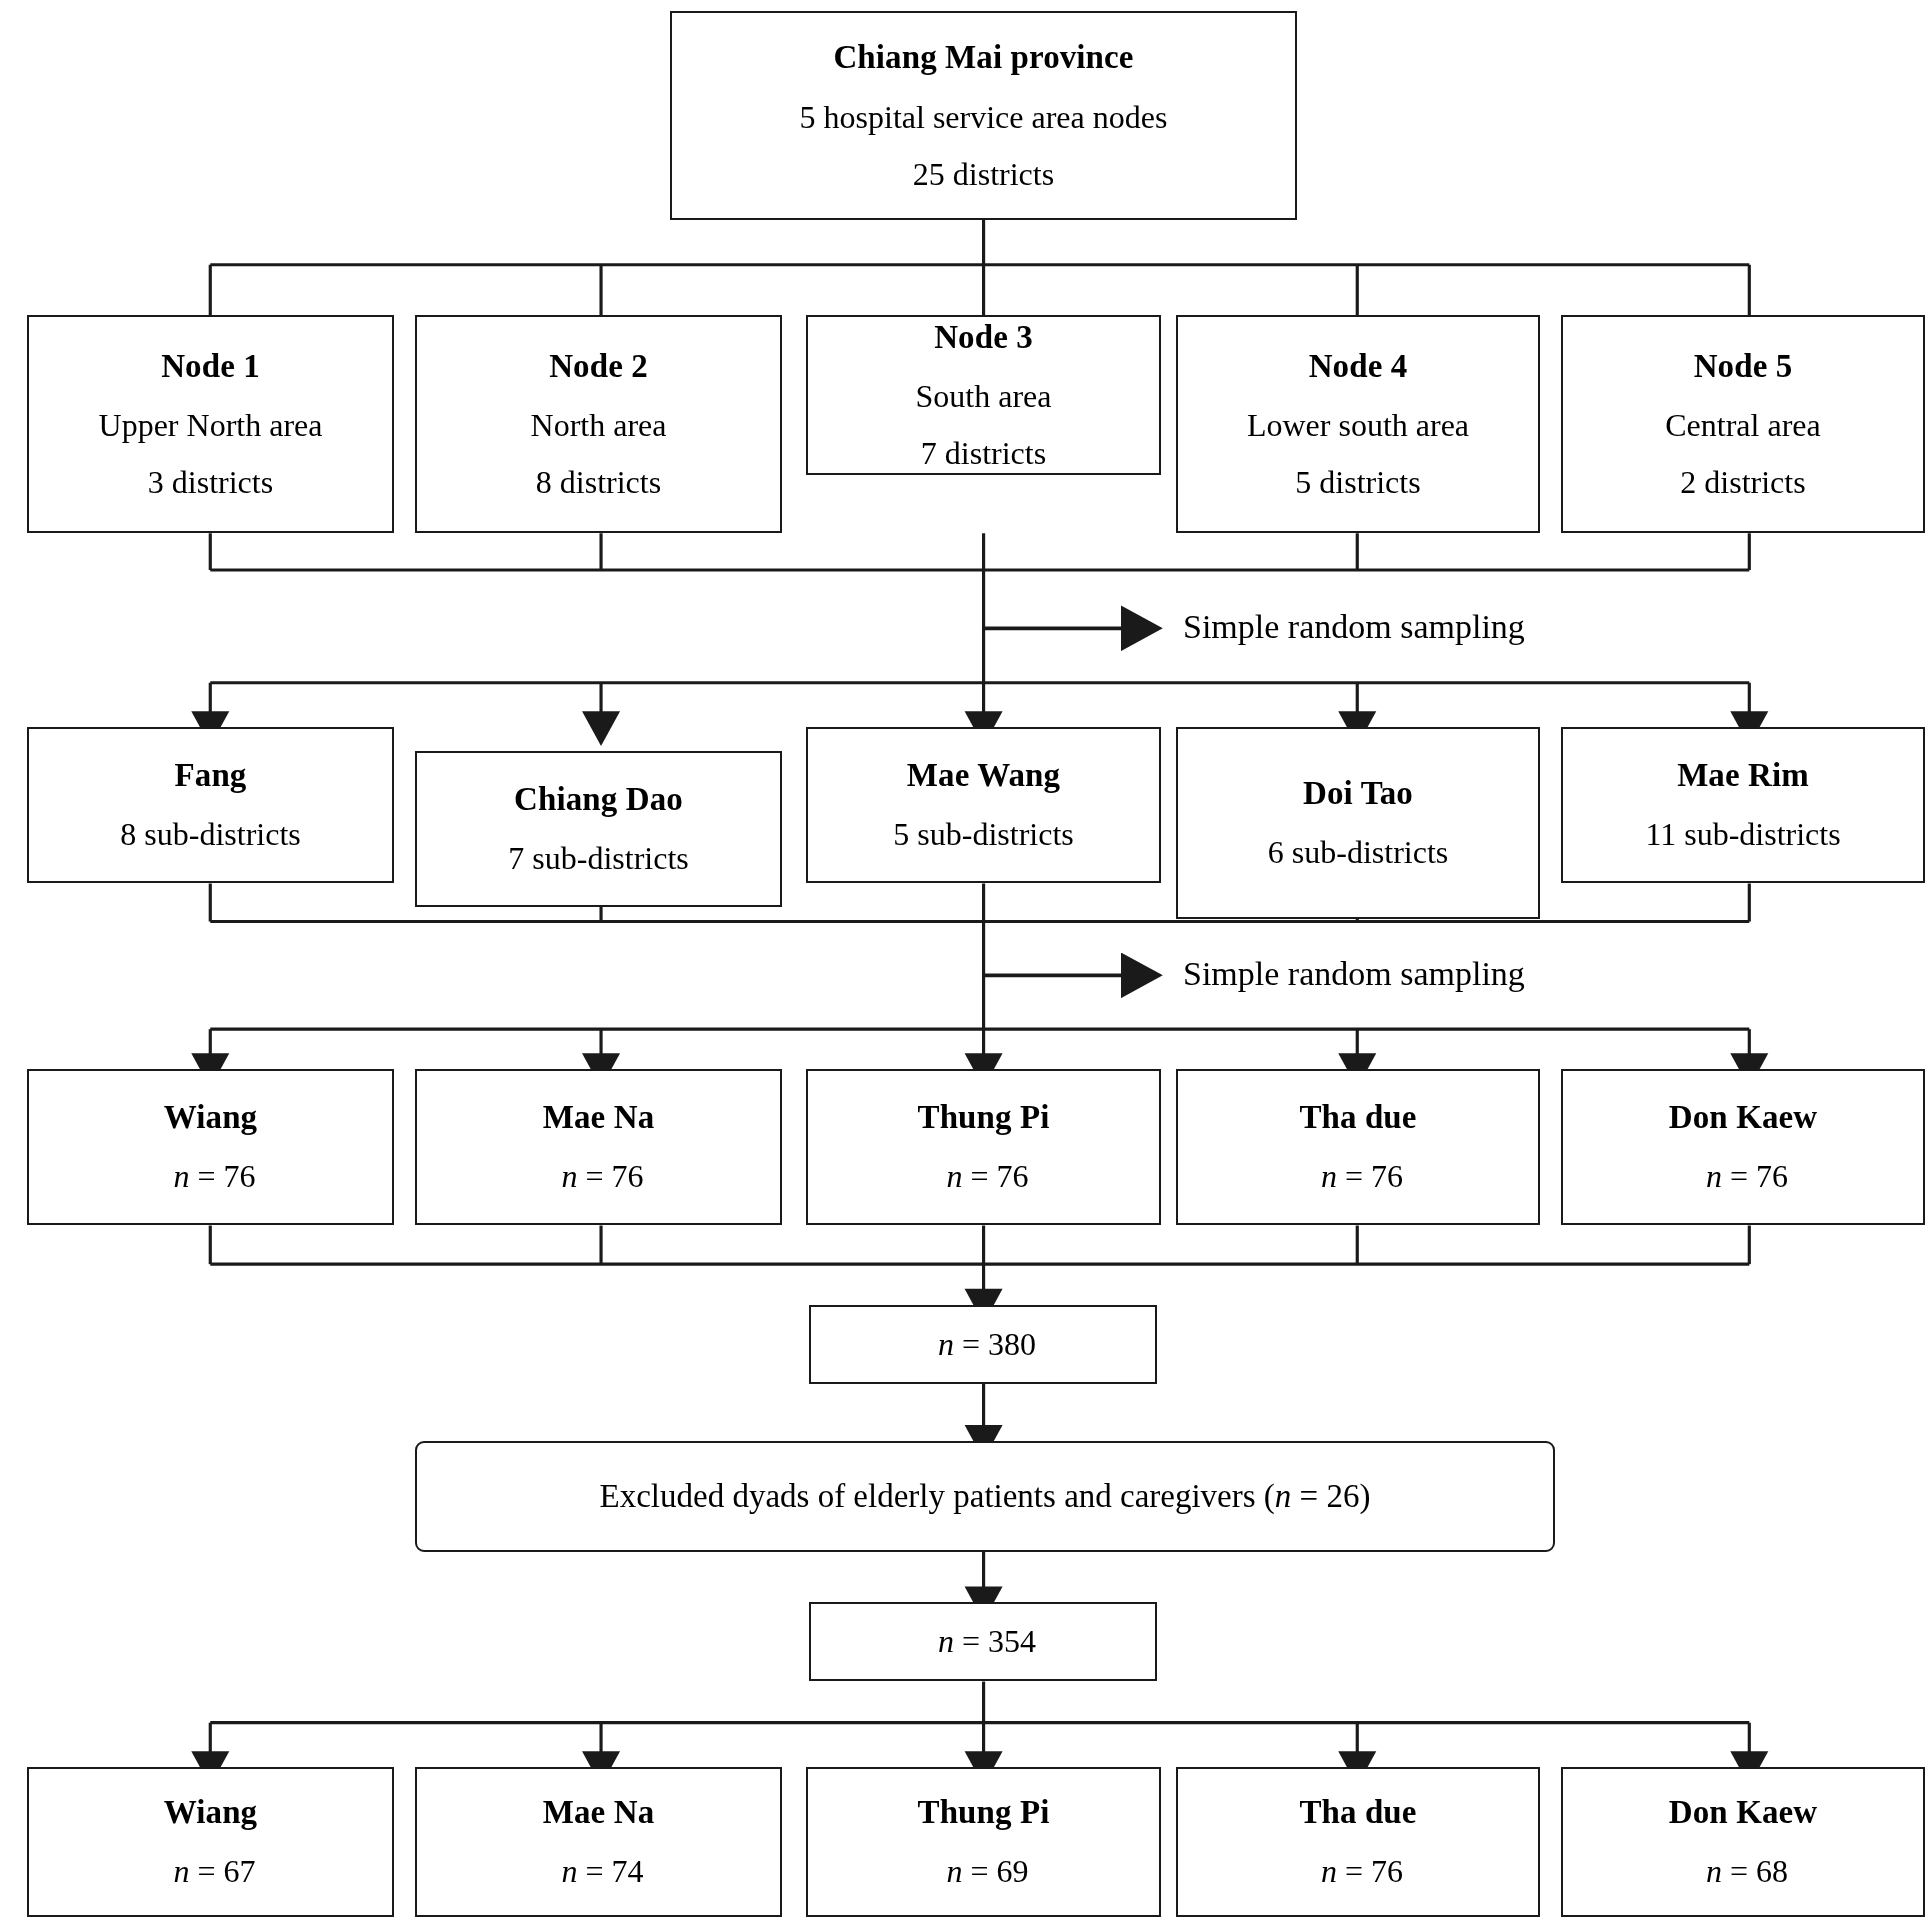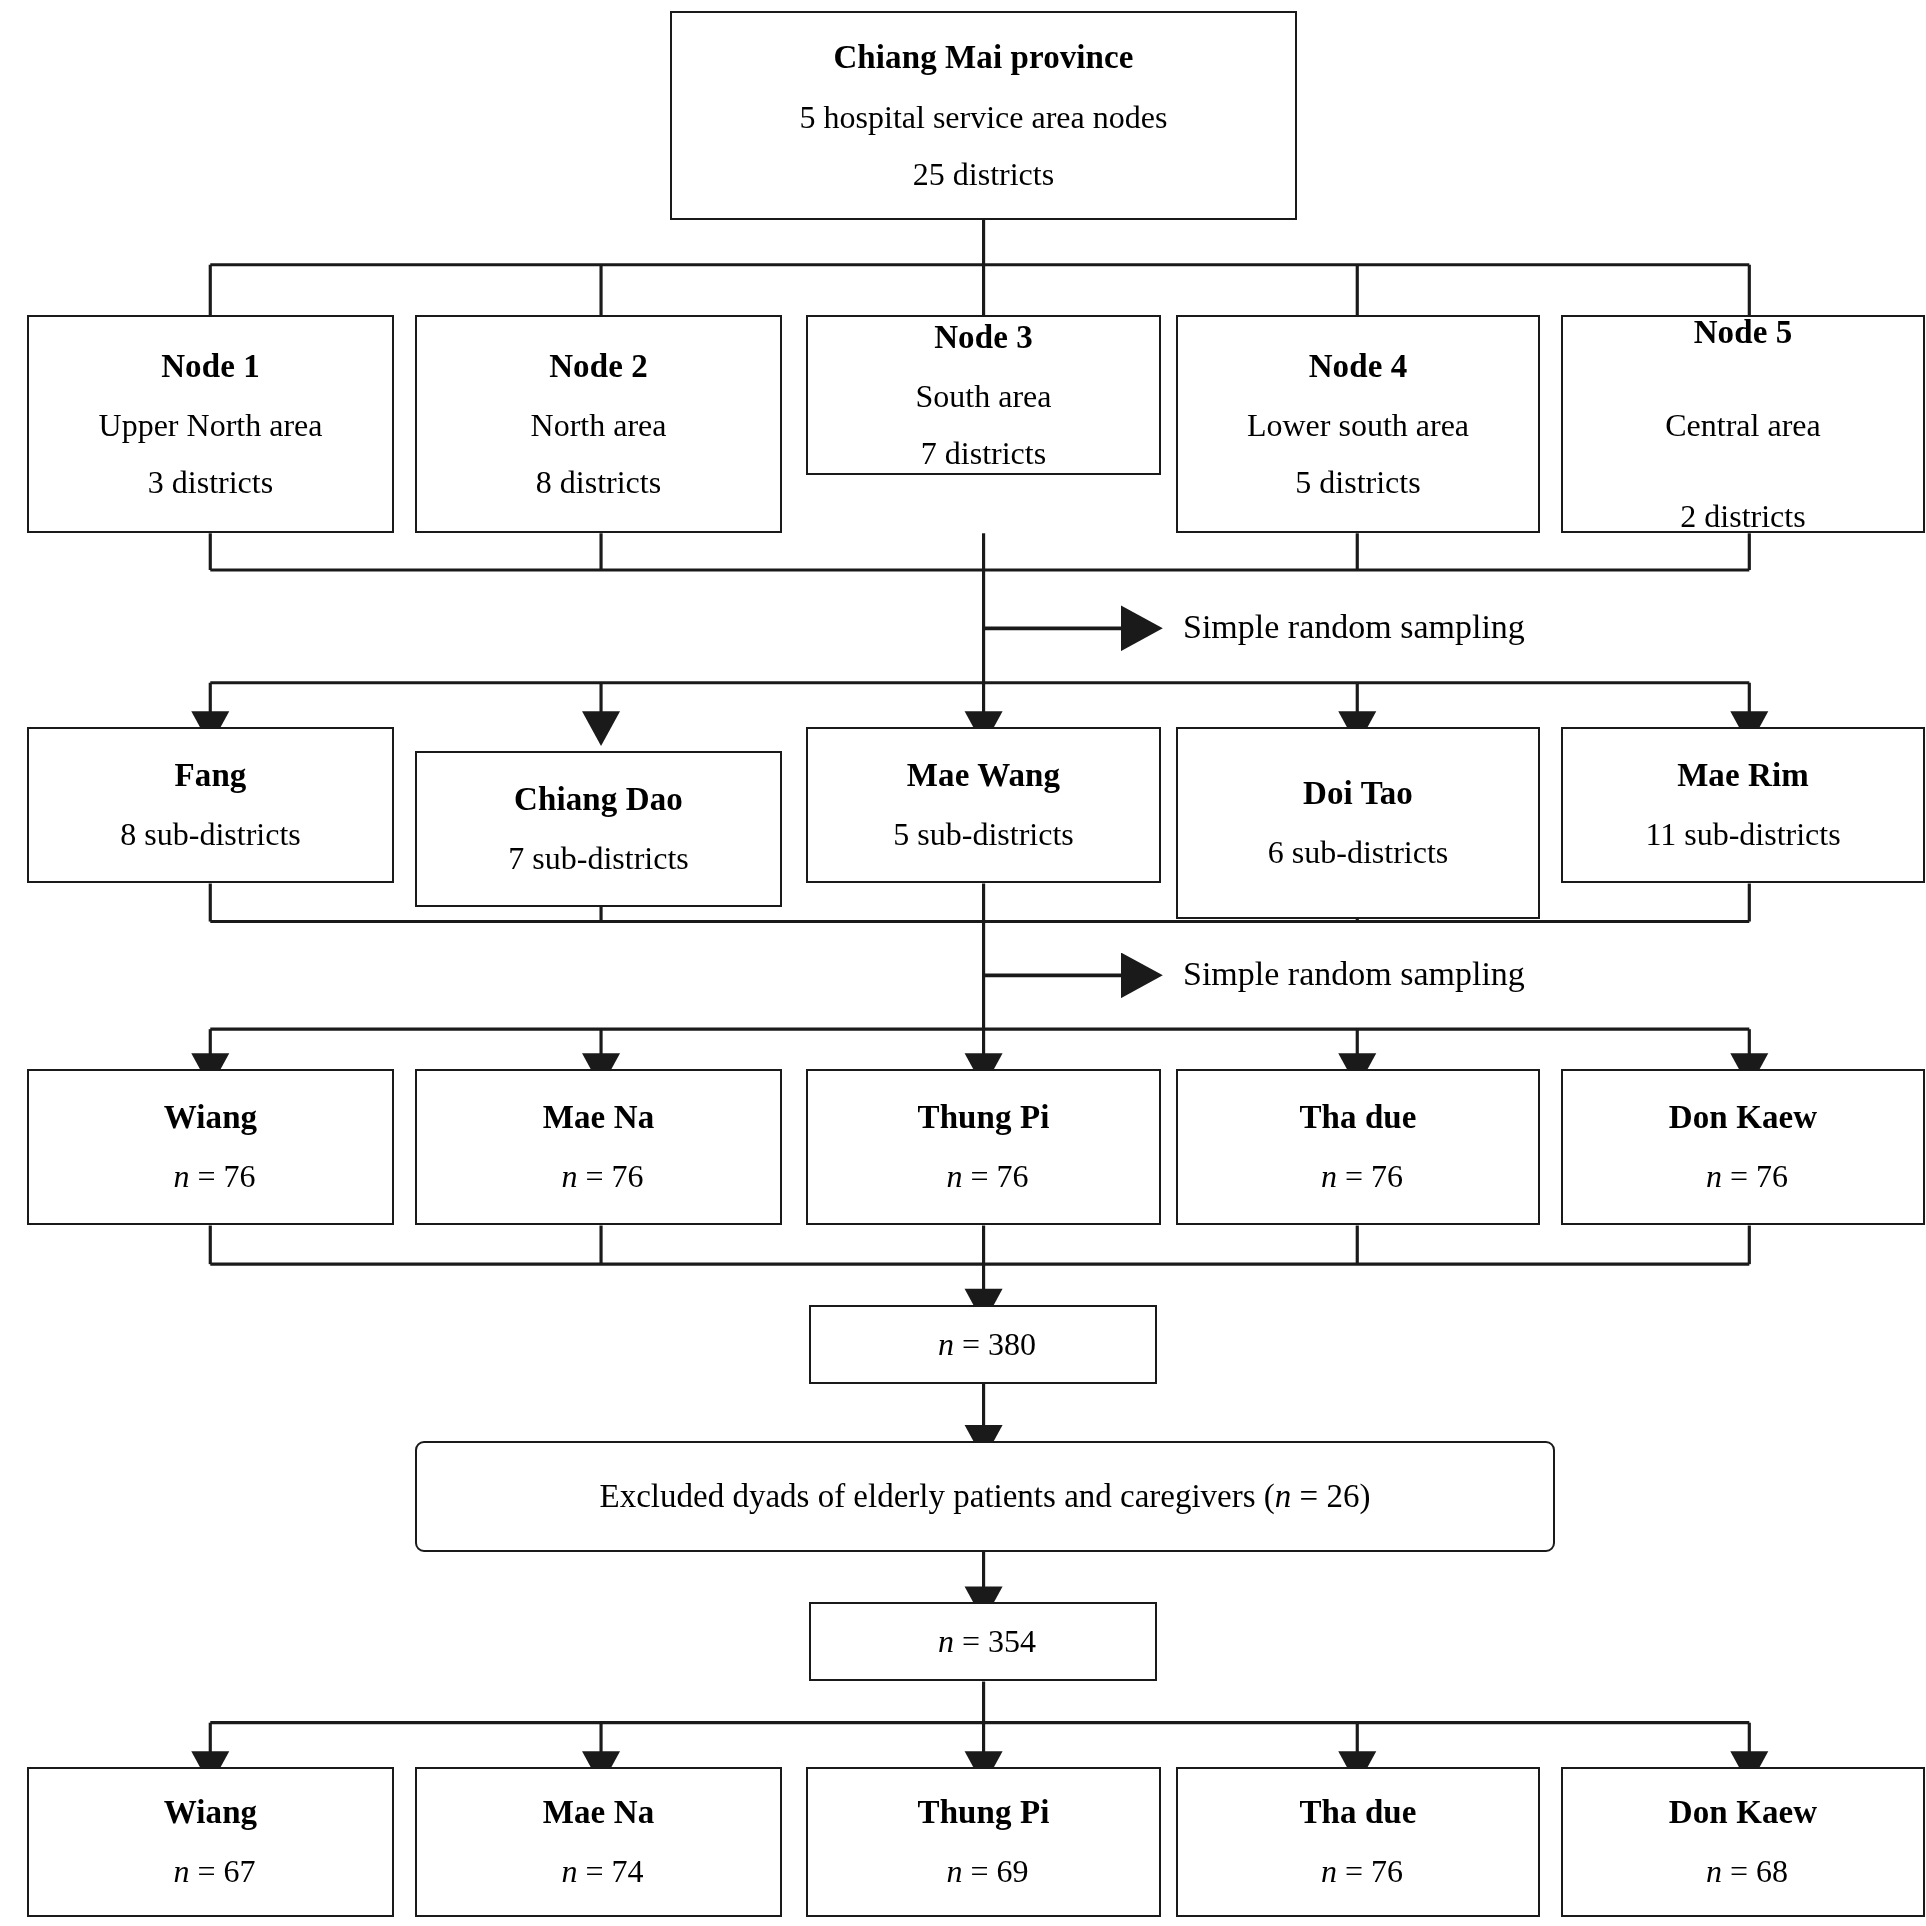--- a/index.html
+++ b/index.html
@@ -180,21 +180,21 @@
   <div class="node-box" style="left:806px; top:315px; width:355px; height:160px;">
     <span class="ln ln-title gap-title">Node 3</span>
     <span class="ln ln-sub gap-mid">South area</span>
     <span class="ln ln-sub">7 districts</span>
   </div>
   <div class="node-box" style="left:1176px; top:315px; width:364px; height:218px;">
     <span class="ln ln-title gap-title">Node 4</span>
     <span class="ln ln-sub gap-mid">Lower south area</span>
     <span class="ln ln-sub">5 districts</span>
   </div>
-  <div class="node-box" style="left:1561px; top:315px; width:364px; height:218px;gap:34px;">
+  <div class="node-box" style="left:1561px; top:315px; width:364px; height:218px;">
     <span class="ln ln-title gap-title">Node 5</span>
     <span class="ln ln-sub gap-mid">Central area</span>
     <span class="ln ln-sub">2 districts</span>
   </div>
 
   <div class="side-label" style="left:1183px; top:610px;">Simple random sampling</div>
 
   <div class="node-box" style="left:27px; top:727px; width:367px; height:156px;">
     <span class="ln ln-title gap-title">Fang</span>
     <span class="ln ln-sub">8 sub-districts</span>

